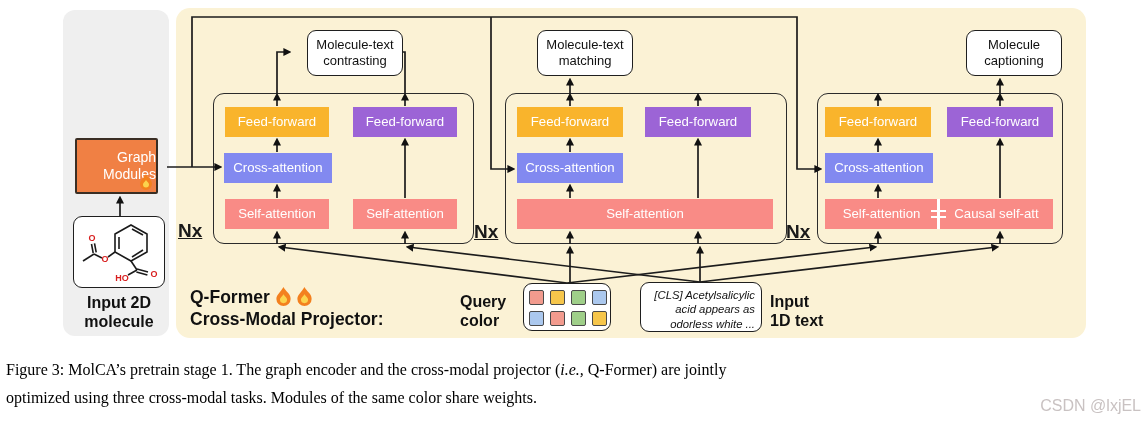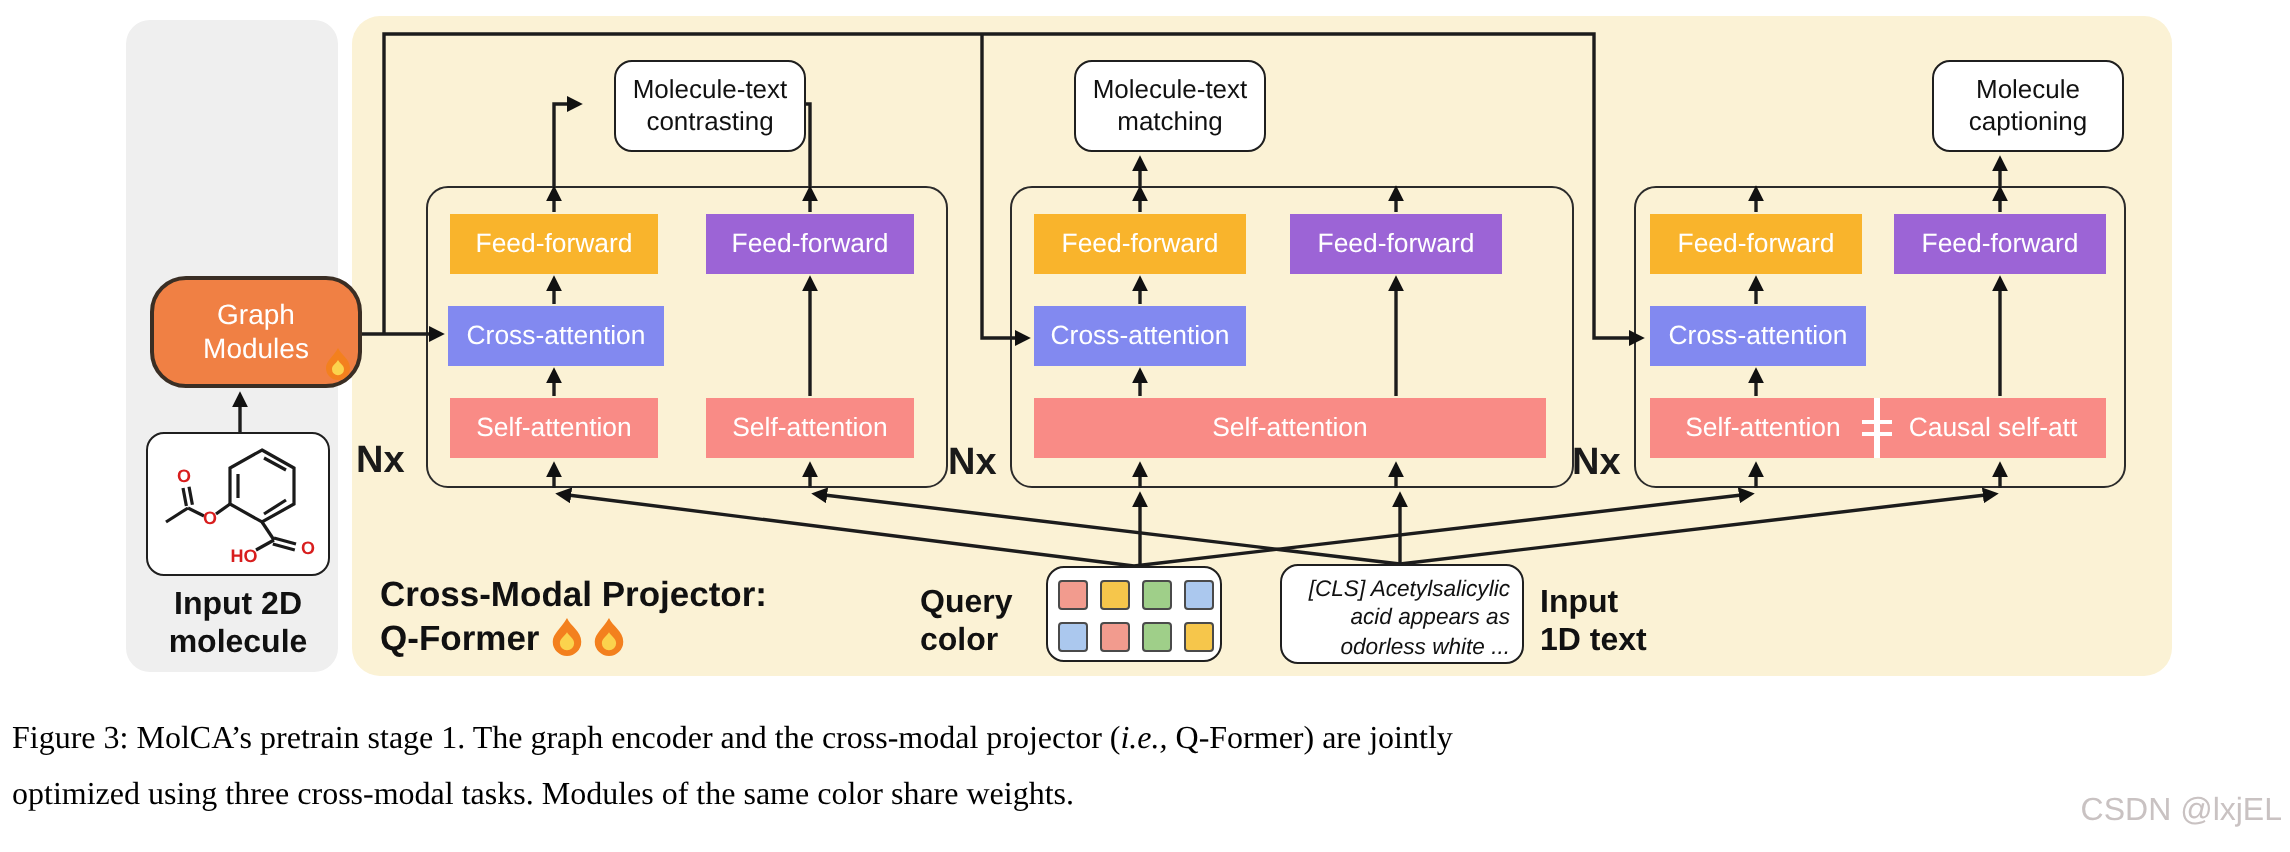--- a/index.html
+++ b/index.html
@@ -12,21 +12,21 @@
   .module{position:absolute;box-sizing:border-box;border-radius:0;color:#fff;
           font-size:13.2px;line-height:30px;text-align:center;height:30px;z-index:6;}
   .ffy{background:#F9B42C;}
   .ffp{background:#9C64D6;}
   .ca{background:#8289F0;}
   .sa{background:#F98B86;}
   .taskbox{position:absolute;box-sizing:border-box;background:#fff;border:1.8px solid #1f1f1f;
            border-radius:9px;display:flex;flex-direction:column;justify-content:center;
            text-align:center;font-size:13px;line-height:1.25;color:#111;z-index:6;margin-left:14px;}
   .whitebox{background:#fff;border:1.9px solid #1f1f1f;border-radius:9px;}
-  .nx{position:absolute;font-size:19px;font-weight:600;color:#1a1a1a;z-index:6;}
+  .nx{position:absolute;font-size:19px;font-weight:600;color:#1a1a1a;z-index:6;text-decoration:underline;}
   .blabel{position:absolute;font-size:16px;font-weight:bold;color:#111;line-height:1.2;z-index:6;}
   .ptitle{position:absolute;font-size:17.5px;font-weight:bold;color:#111;line-height:1.25;z-index:6;}
   .sampletext{position:absolute;font-style:italic;font-size:11.3px;line-height:1.28;color:#111;
               padding:5px 6px;z-index:6;text-align:right;}
   .tokgrid{position:absolute;display:grid;grid-template-columns:repeat(4,15px);
            grid-auto-rows:15px;gap:6px;padding:6px 5px;z-index:6;}
   .tok{width:15px;height:15px;border:1.5px solid #4a4a4a;border-radius:2px;box-sizing:border-box;}
   .selfwide-label{position:absolute;top:0;height:30px;line-height:30px;text-align:center;}
   .divider{position:absolute;background:#fff;z-index:7;}
   .caption{position:absolute;left:6px;top:356px;width:1139px;font-family:"Liberation Serif", serif;
@@ -98,23 +98,23 @@
 
       <path d="M567 283 L280 247" marker-end="url(#ah)"></path>
       <path d="M570 283 L570 248" marker-end="url(#ah)"></path>
       <path d="M567 283 L875 247" marker-end="url(#ah)"></path>
       <path d="M700 282 L408 247" marker-end="url(#ah)"></path>
       <path d="M700 282 L700 248" marker-end="url(#ah)"></path>
       <path d="M700 282 L997 247" marker-end="url(#ah)"></path>
     </g>
   </svg>
 
-  <div class="abs" style="left:75px;top:138px;width:106px;height:56px;background:#F08044;
-       border:2px solid #3a2e24;border-radius:18px;color:#fff;font-size:14px;line-height:1.2;
-       display:flex;flex-direction:column;justify-content:center;text-align:center;z-index:6;">
+  <div class="abs" style="left:75px;top:138px;width:83px;height:56px;background:#F08044;
+       border:2px solid #3a2e24;border-radius:2px;color:#fff;font-size:14px;line-height:1.2;
+       display:flex;flex-direction:column;justify-content:center;text-align:right;z-index:6;">
     <span>Graph</span>
     <span>Modules</span>
     <svg class="flame" style="position:absolute;right:3px;bottom:2px;" width="14" height="16" viewBox="0 0 14 16">
         <use href="#flame"></use>
       </svg>
   </div>
 
   <div class="abs whitebox" style="left:73px;top:216px;width:92px;height:72px;z-index:6;">
     <svg width="88" height="68" viewBox="0 0 88 68" style="display:block;margin:0 auto;">
       <g stroke="#1a1a1a" stroke-width="1.6" fill="none">
@@ -178,30 +178,30 @@
     <span class="divider" style="left:112px;top:0;width:2.5px;height:30px;"></span>
     <span class="divider" style="left:106px;top:11px;width:15px;height:2px;"></span>
     <span class="divider" style="left:106px;top:17px;width:15px;height:2px;"></span>
   </div>
 
   <div class="nx" style="left:178px;top:220px;">Nx</div>
   <div class="nx" style="left:474px;top:221px;">Nx</div>
   <div class="nx" style="left:786px;top:221px;">Nx</div>
 
   <div class="ptitle" style="left:190px;top:287px;">
-    <div>Cross-Modal Projector:</div>
     <div>
       <span>Q-Former</span>
       <svg class="flame" width="17" height="19" viewBox="0 0 14 16">
           <use href="#flame"></use>
         </svg>
       <svg class="flame" width="17" height="19" viewBox="0 0 14 16">
           <use href="#flame"></use>
         </svg>
     </div>
+    <div>Cross-Modal Projector:</div>
   </div>
 
   <div class="blabel" style="left:460px;top:292px;">
     <div>Query</div>
     <div>color</div>
   </div>
   <div class="abs whitebox tokgrid" style="left:523px;top:283px;width:88px;height:48px;">
     <span class="tok" style="background: rgb(242, 155, 142);"></span>
     <span class="tok" style="background: rgb(246, 198, 75);"></span>
     <span class="tok" style="background: rgb(159, 207, 137);"></span>

